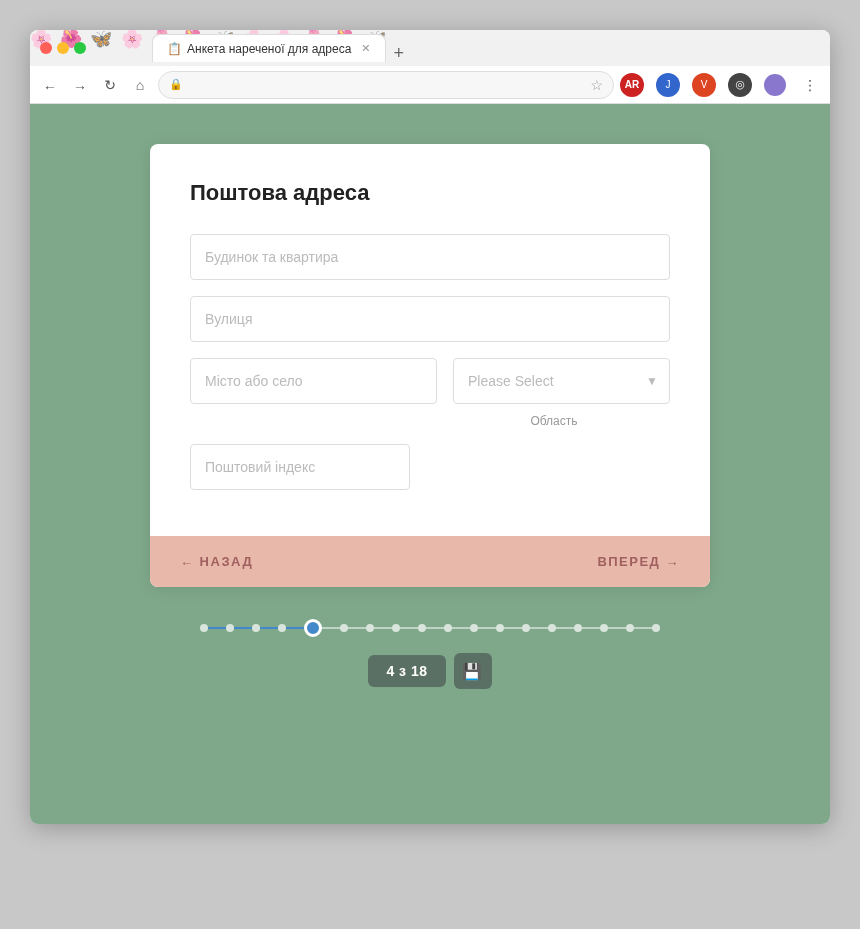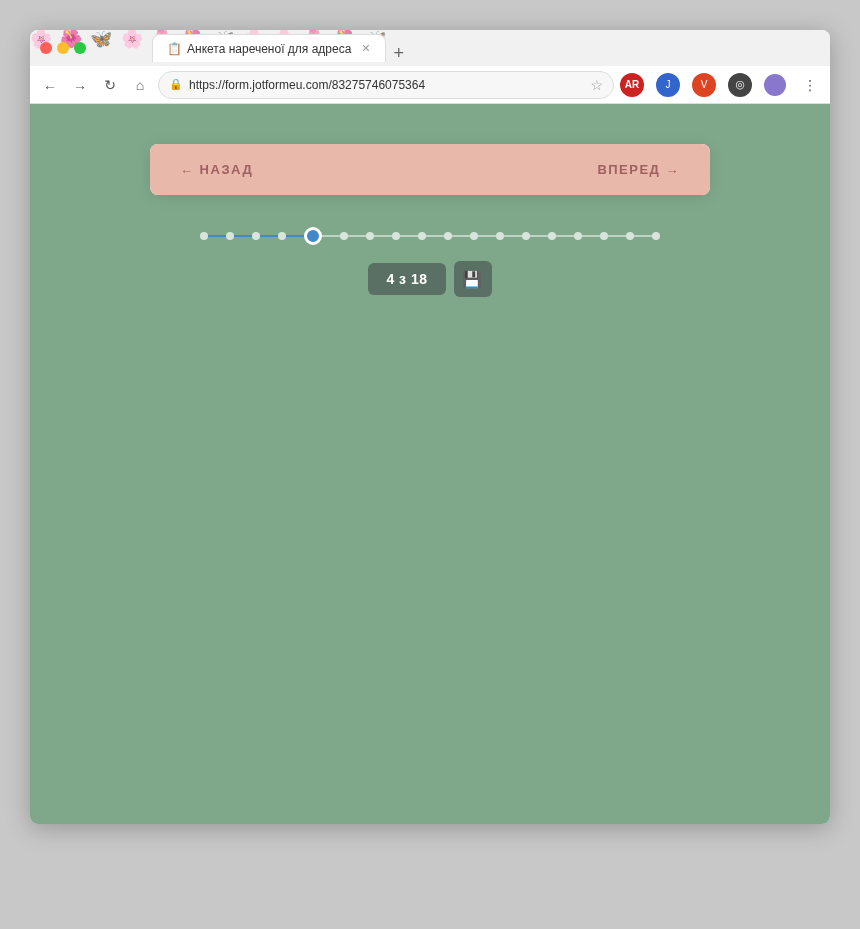--- a/index.html
+++ b/index.html
@@ -408,36 +408,66 @@
     </div>
   </div>
 
   <div class="browser-toolbar">
     <button class="nav-btn">←</button>
     <button class="nav-btn">→</button>
     <button class="nav-btn">↻</button>
     <button class="nav-btn">⌂</button>
     <div class="address-bar">
       <span class="lock-icon">🔒</span>
-      <span class="address-text">https://form.jotformeu.com/83275746075364</span>
       <span class="address-star">☆</span>
     </div>
     <div class="toolbar-icons">
       <div class="toolbar-icon-btn icon-arp">AR</div>
       <div class="toolbar-icon-btn icon-ext1">J</div>
       <div class="toolbar-icon-btn icon-ext2">V</div>
       <div class="toolbar-icon-btn icon-ext3">◎</div>
       <div class="toolbar-icon-btn icon-avatar"></div>
       <button class="nav-btn">⋮</button>
     </div>
   </div>
 
   <div class="page-content">
 
     <div class="form-card">
+      <div class="form-body">
+
+        <h2 class="form-title">Поштова адреса</h2>
+
+        <div class="form-field">
+          <input class="form-input" type="text" placeholder="Будинок та квартира" style="">
+        </div>
+
+        <div class="form-field">
+          <input class="form-input" type="text" placeholder="Вулиця" style="">
+        </div>
+
+        <div class="form-row">
+          <input class="form-input" type="text" placeholder="Місто або село" style="">
+          <div class="select-wrapper">
+            <select class="form-select">
+              <option value="">Please Select</option>
+            </select>
+            <span class="select-arrow">▼</span>
+          </div>
+        </div>
+        <div style="display:flex; gap:16px; margin-bottom:16px;">
+          <div style="flex:1;"></div>
+          <div class="field-label" style="flex:1; text-align:center;">Область</div>
+        </div>
+
+        <div class="form-field">
+          <input class="form-input" type="text" style="width: 220px;" placeholder="Поштовий індекс">
+        </div>
+
+      </div>
 
       <div class="form-footer">
         <button class="footer-btn">← НАЗАД</button>
         <button class="footer-btn">ВПЕРЕД →</button>
       </div>
     </div>
 
     <div class="progress-container">
       <div class="progress-line" id="progress-dots">
           <div class="dot"></div>

